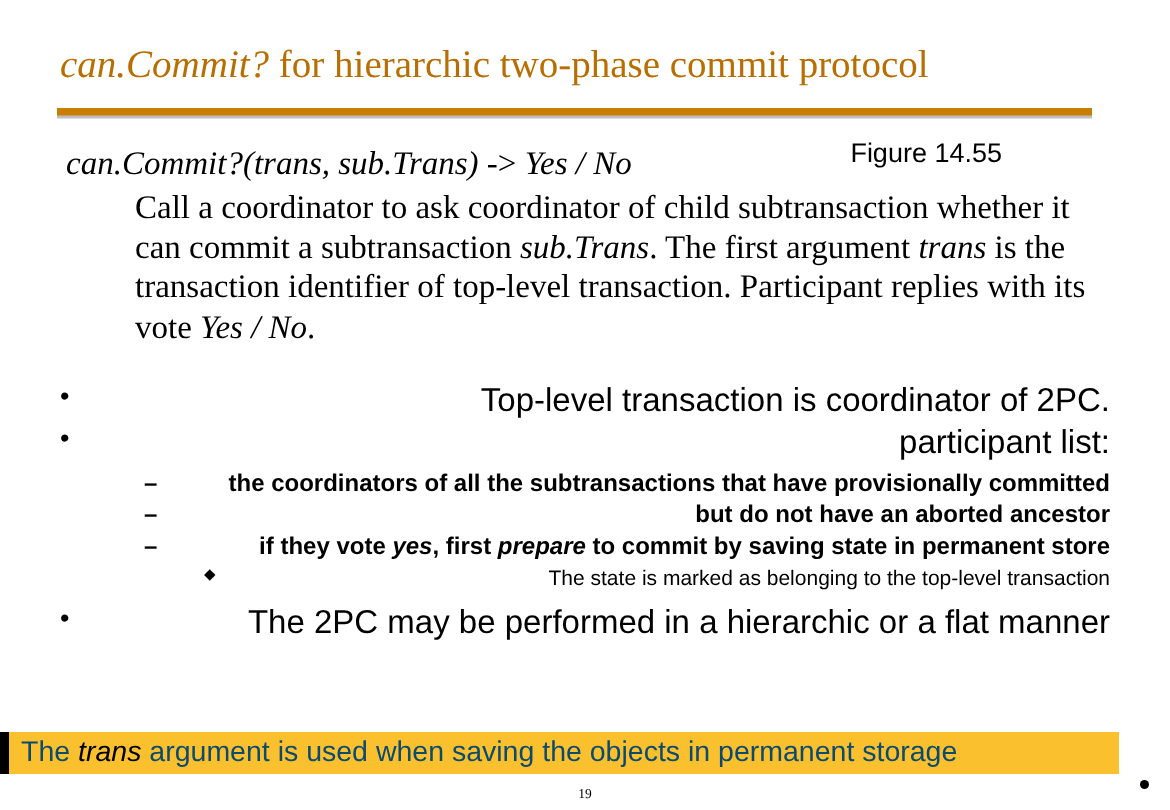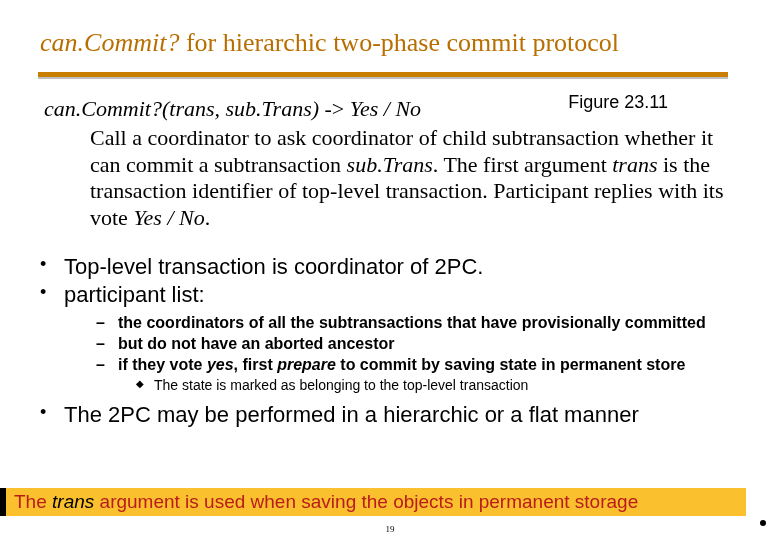--- a/index.html
+++ b/index.html
@@ -74,20 +74,21 @@
   .defblock .desc .it {
     font-style: italic;
     margin-top: 42px;
   }
   .bullets {
     position: absolute;
     left: 36px;
     top: 254px;
     width: 704px;
     font-family: Arial, Helvetica, sans-serif;
+    text-align: right;
   }
   .b1 {
     position: relative;
     padding-left: 28px;
     font-size: 22px;
     line-height: 1.2;
     margin-bottom: 2px;
   }
   .b1::before {
     content: "•";
@@ -146,21 +147,21 @@
     height: 28px;
     background: #FBC02D;
     box-sizing: border-box;
     padding-left: 8px;
     font-family: Arial, Helvetica, sans-serif;
     font-size: 19px;
     line-height: 28px;
     white-space: nowrap;
   }
   .footnote-bar .lead {
-    color: #b91c1c;
+    color: #0c4a6e;
   }
   .footnote-bar .it {
     font-style: italic;
   }
   .left-tab {
     position: absolute;
     left: 0;
     bottom: 24px;
     width: 6px;
     height: 28px;
@@ -189,21 +190,21 @@
 </head>
 <body>
 
 <div class="slide">
 
   <div class="title">
     <span class="ital">can.Commit?</span><span>  for hierarchic two-phase commit protocol</span>
   </div>
   <div class="title-rule"></div>
 
-  <div class="figure-ref">Figure 23.11</div>
+  <div class="figure-ref">Figure 14.55</div>
 
   <div class="defblock">
     <span class="sig">
       <span class="fn">can.Commit?</span><span class="args">(trans, sub.Trans)</span><span> -&gt; </span><span class="tail">Yes / No</span>
     </span>
     <span class="desc">
       <span>Call a coordinator to ask coordinator of child subtransaction whether it can commit a subtransaction </span><span class="it">sub.Trans</span><span>. The first argument </span><span class="it">trans</span><span> is the transaction identifier of top-level transaction. Participant replies with its vote </span><span class="it">Yes / No</span><span>.</span>
     </span>
   </div>
 

